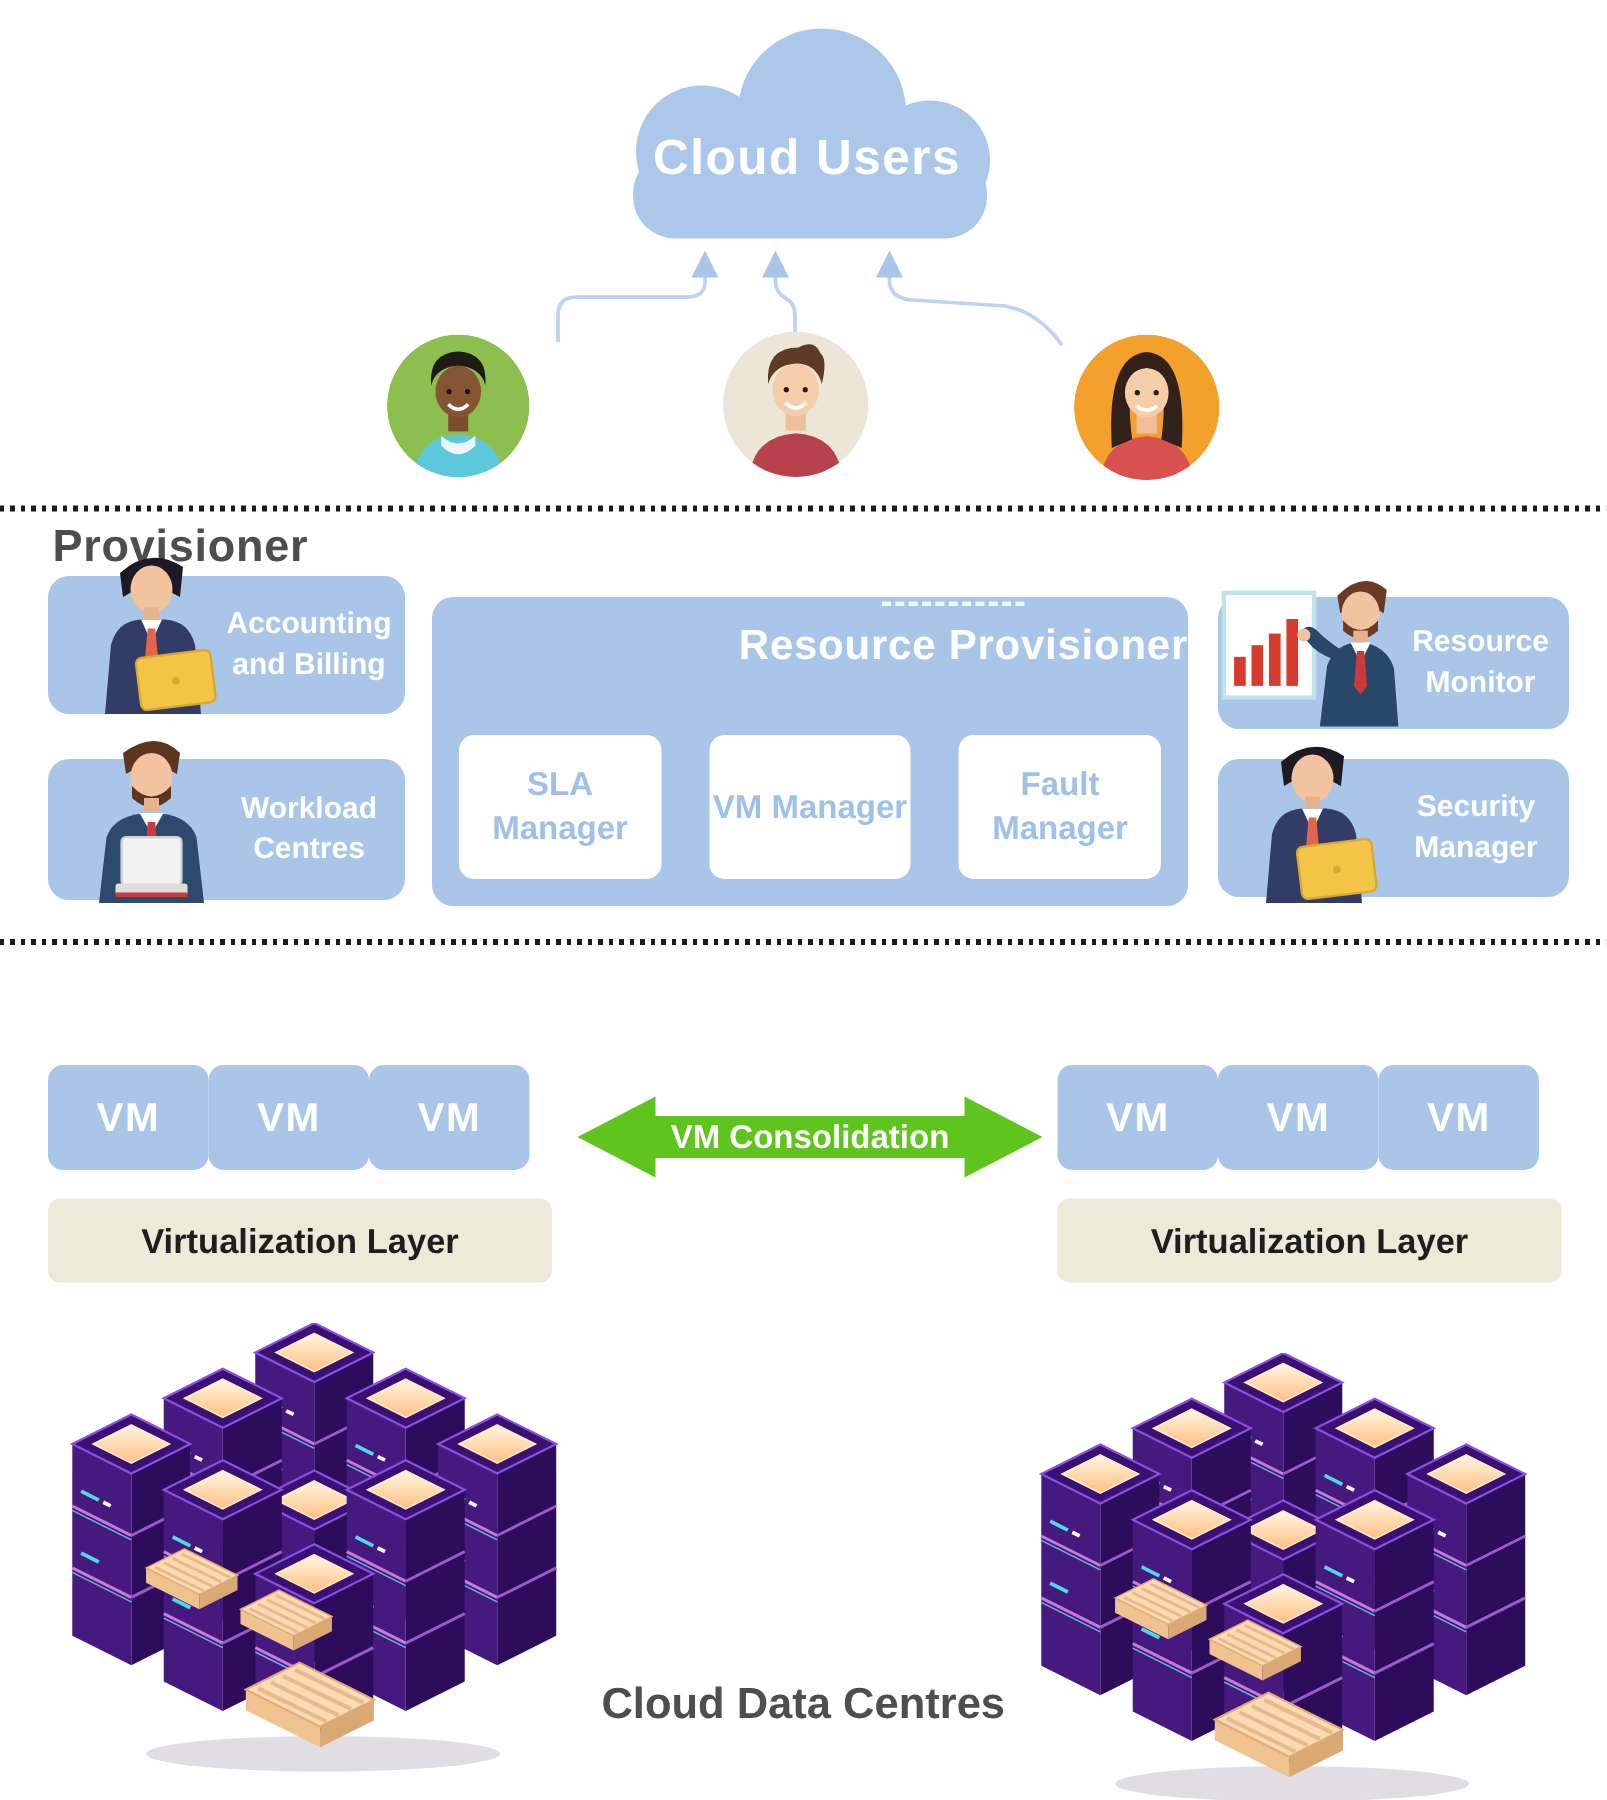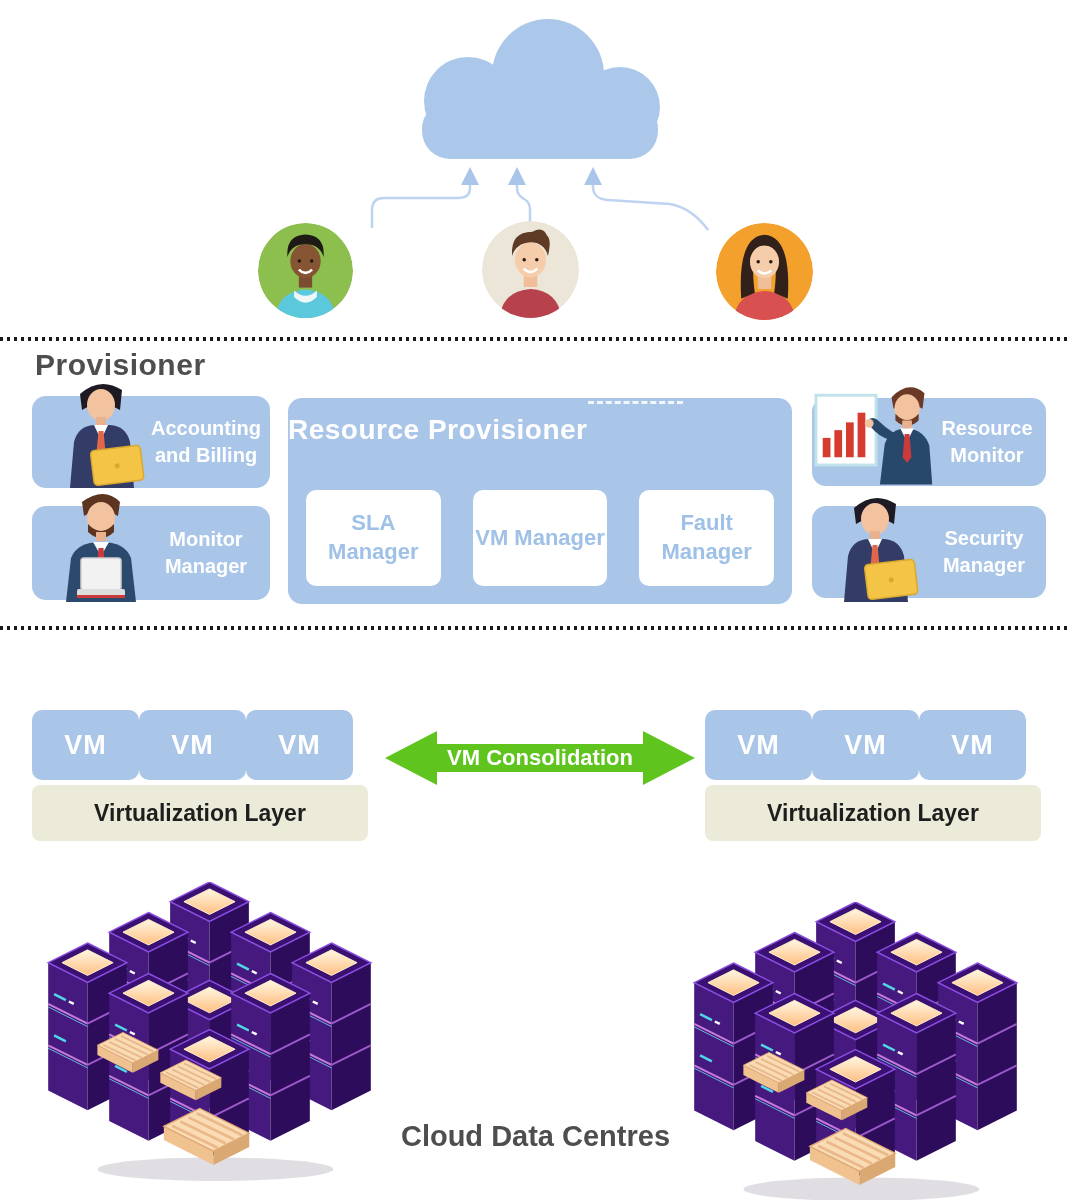--- a/index.html
+++ b/index.html
@@ -21,21 +21,21 @@
   }
   .bbox{
     position:absolute;background:#a9c5e8;border-radius:14px;
   }
   .bbox .label{
     position:absolute;top:0;bottom:0;right:8px;display:flex;align-items:center;justify-content:center;
     text-align:center;color:#ffffff;font-weight:700;font-size:20px;line-height:1.35;
   }
   .person-svg{position:absolute;}
   .rp-title{
-    position:absolute;top:16px;left:0;right:0;text-align:left;
+    position:absolute;top:16px;left:0;right:0;text-align:right;
     color:#ffffff;font-size:28px;font-weight:700;letter-spacing:0.5px;
   }
   .rp-decor{
     position:absolute;top:3px;left:300px;width:95px;height:0;
     border-top:3px dashed rgba(255,255,255,0.85);
   }
   .rp-subrow{
     position:absolute;left:18px;right:18px;top:92px;height:96px;
     display:flex;gap:32px;
   }
@@ -44,21 +44,21 @@
     text-align:center;color:#9fc1e7;font-size:22px;font-weight:700;line-height:1.3;
   }
   .vm-group{position:absolute;width:336px;}
   .vm-row{display:flex;gap:0;}
   .vm-box{
     width:107px;height:70px;background:#a9c5e8;border-radius:10px;
     display:flex;align-items:center;justify-content:center;
     color:#ffffff;font-size:27px;font-weight:700;letter-spacing:1px;
   }
   .vl-box{
-    margin-top:5px;height:56px;background:#ecead8;border-radius:8px;
+    margin-top:19px;height:56px;background:#ecead8;border-radius:8px;
     display:flex;align-items:center;justify-content:center;
     color:#1e1e1e;font-size:23px;font-weight:700;
   }
   .consolidation-label{
     position:absolute;left:383px;top:727px;width:314px;height:62px;
     display:flex;align-items:center;justify-content:center;
     color:#ffffff;font-size:22px;font-weight:700;text-align:right;
   }
   .dc-label{
     position:absolute;left:0;top:1120px;width:1071px;text-align:center;
@@ -185,20 +185,21 @@
   </svg>
 
   <svg class="abs" style="left:398px;top:15px" width="280" height="148" viewBox="0 0 280 148">
     <g fill="#abc8ea">
       <circle cx="70" cy="86" r="44"></circle>
       <circle cx="150" cy="60" r="56"></circle>
       <circle cx="222" cy="92" r="40"></circle>
       <rect x="24" y="86" width="236" height="58" rx="28"></rect>
     </g>
   </svg>
+  <div class="cloud-label">Cloud Users</div>
 
   <svg class="abs" style="left:340px;top:158px" width="400" height="85" viewBox="0 0 400 85">
     <g fill="none" stroke="#bdd3f0" stroke-width="2.5">
       <path d="M32,70 L32,52 Q32,40 44,40 L118,40 Q130,40 130,30 L130,26"></path>
       <path d="M190,68 L190,52 Q190,44 184,41 Q177,37 177,30 L177,26"></path>
       <path d="M368,72 Q352,50 330,46 L268,42 Q254,41 253,30 L253,26"></path>
     </g>
     <g fill="#a9c6ea">
       <polygon points="130,9 121,27 139,27"></polygon>
       <polygon points="177,9 168,27 186,27"></polygon>
@@ -245,32 +246,32 @@
       <circle cx="56.5" cy="40" r="1.8" fill="#2a1c12"></circle>
       <path d="M43,49 Q50,55 57,49" stroke="#ffffff" stroke-width="2.5" fill="none"></path>
     </g>
   </svg>
 
   <div class="dashed-sep" style="top:337px"></div>
   <div class="dashed-sep" style="top:626px"></div>
 
   <div class="section-title" style="left:35px;top:348px">Provisioner</div>
 
-  <div class="bbox" style="left:32px;top:396px;width:238px;height:92px">
+  <div class="bbox" style="left:32px;top:384px;width:238px;height:92px">
     <svg class="person-svg" style="left:20px;top:-18px" width="100" height="110" viewBox="0 0 100 110">
         <use href="#person-laptop-navy"></use>
       </svg>
     <div class="label" style="left:118px">Accounting and Billing</div>
   </div>
 
   <div class="bbox" style="left:32px;top:506px;width:238px;height:94px">
     <svg class="person-svg" style="left:20px;top:-14px" width="100" height="110" viewBox="0 0 100 110">
         <use href="#person-laptop-white"></use>
       </svg>
-    <div class="label" style="left:118px">Monitor Manager</div>
+    <div class="label" style="left:118px">Workload Centres</div>
   </div>
 
   <div class="bbox" style="left:288px;top:398px;width:504px;height:206px">
     <div class="rp-decor"></div>
     <div class="rp-title">Resource Provisioner</div>
     <div class="rp-subrow">
       <div class="rp-sub">SLA Manager</div>
       <div class="rp-sub">VM Manager</div>
       <div class="rp-sub">Fault Manager</div>
     </div>

